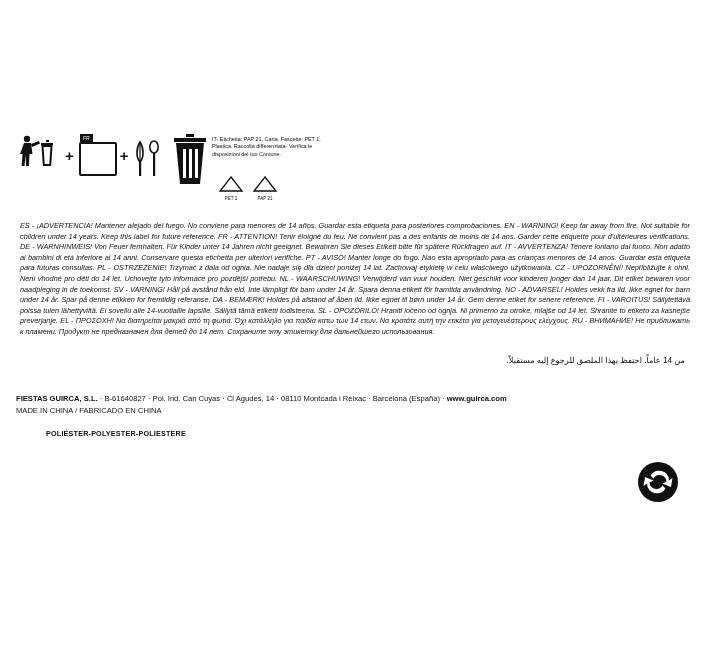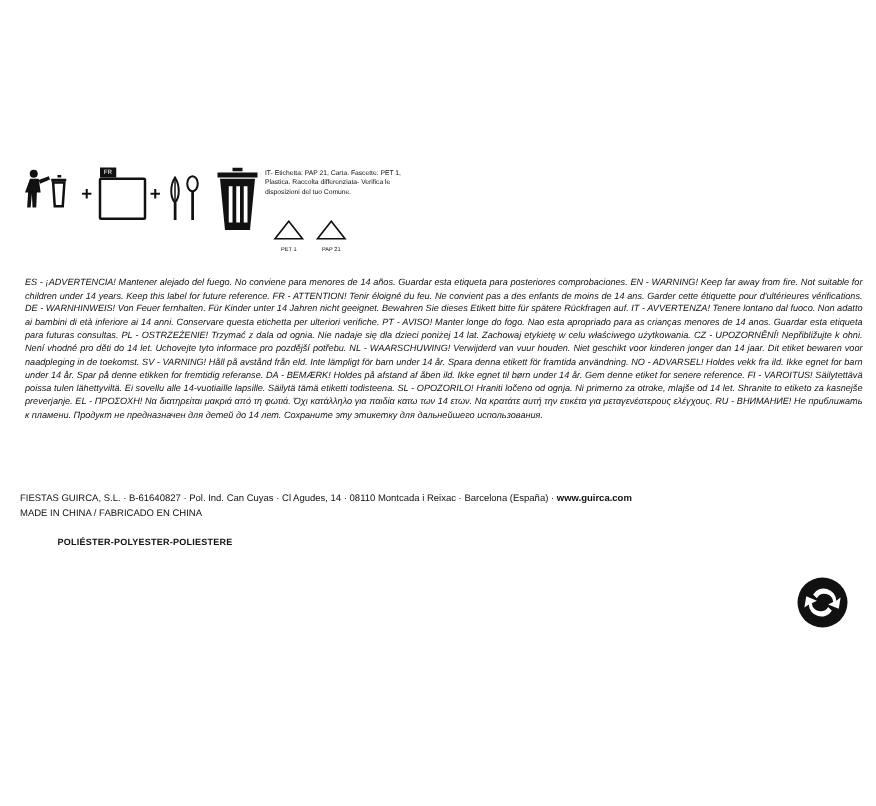--- a/index.html
+++ b/index.html
@@ -149,21 +149,21 @@
     margin-top: 24px;
   }
   .company {
     position: absolute;
     left: 16px;
     top: 393px;
     font-size: 7.6px;
     line-height: 11px;
     color: #111;
   }
-  .company .name { font-weight: normal; }
+  .company .name { font-weight: bold; }
   .company .site { font-weight: bold; }
 
   .material {
     position: absolute;
     left: 16px;
     top: 429px;
     font-size: 7.2px;
     font-weight: bold;
     letter-spacing: 0.2px;
     color: #111;
@@ -241,20 +241,21 @@
         <path d="M13 1 L24 15 L2 15 Z" fill="none" stroke="#111" stroke-width="1.3"></path>
       </svg>
       <div class="code">PAP 21</div>
     </div>
   </div>
 </div>
 
 <div class="warnings">ES - ¡ADVERTENCIA! Mantener alejado del fuego. No conviene para menores de 14 años. Guardar esta etiqueta para posteriores comprobaciones. EN - WARNING! Keep far away from fire. Not suitable for children under 14 years. Keep this label for future reference. FR - ATTENTION! Tenir éloigné du feu. Ne convient pas a des enfants de moins de 14 ans. Garder cette étiquette pour d'ultérieures vérifications. DE - WARNHINWEIS! Von Feuer fernhalten. Für Kinder unter 14 Jahren nicht geeignet. Bewahren Sie dieses Etikett bitte für spätere Rückfragen auf. IT - AVVERTENZA! Tenere lontano dal fuoco. Non adatto ai bambini di età inferiore ai 14 anni. Conservare questa etichetta per ulteriori verifiche. PT - AVISO! Manter longe do fogo. Nao esta apropriado para as crianças menores de 14 anos. Guardar esta etiqueta para futuras consultas. PL - OSTRZEŻENIE! Trzymać z dala od ognia. Nie nadaje się dla dzieci poniżej 14 lat. Zachowaj etykietę w celu właściwego użytkowania. CZ - UPOZORNĚNÍ! Nepřibližujte k ohni. Není vhodné pro děti do 14 let. Uchovejte tyto informace pro pozdější potřebu. NL - WAARSCHUWING! Verwijderd van vuur houden. Niet geschikt voor kinderen jonger dan 14 jaar. Dit etiket bewaren voor naadpleging in de toekomst. SV - VARNING! Håll på avstånd från eld. Inte lämpligt för barn under 14 år. Spara denna etikett för framtida användning. NO - ADVARSEL! Holdes vekk fra ild. Ikke egnet for barn under 14 år. Spar på denne etikken for fremtidig referanse. DA - BEMÆRK! Holdes på afstand af åben ild. Ikke egnet til børn under 14 år. Gem denne etiket for senere reference. FI - VAROITUS! Säilytettävä poissa tulen lähettyviltä. Ei sovellu alle 14-vuotiaille lapsille. Säilytä tämä etiketti todisteena. SL - OPOZORILO! Hraniti ločeno od ognja. Ni primerno za otroke, mlajše od 14 let. Shranite to etiketo za kasnejše preverjanje. EL - ΠΡΟΣΟΧΗ! Να διατηρείται μακριά από τη φωτιά. Όχι κατάλληλο για παιδία κατω των 14 ετων. Να κρατάτε αυτή την ετικέτα για μεταγενέστερους ελέγχους. RU - ВНИМАНИЕ! Не приближать к пламени. Продукт не предназначен для детей до 14 лет. Сохраните эту этикетку для дальнейшего использования.</div>
 
 <div class="arabic">
+  <div>من 14 عاماً. احتفظ بهذا الملصق للرجوع إليه مستقبلاً.</div>
 </div>
 
 <div class="made-in">MADE IN CHINA / FABRICADO EN CHINA</div>
 
 <div class="company">
   <span class="name">FIESTAS GUIRCA, S.L.</span><span> · B-61640827 · Pol. Ind. Can Cuyas · Cl Agudes, 14 · 08110 Montcada i Reixac · Barcelona (España) · </span><span class="site">www.guirca.com</span>
 </div>
 
 <div class="material">POLIÉSTER-POLYESTER-POLIESTERE</div>
 

